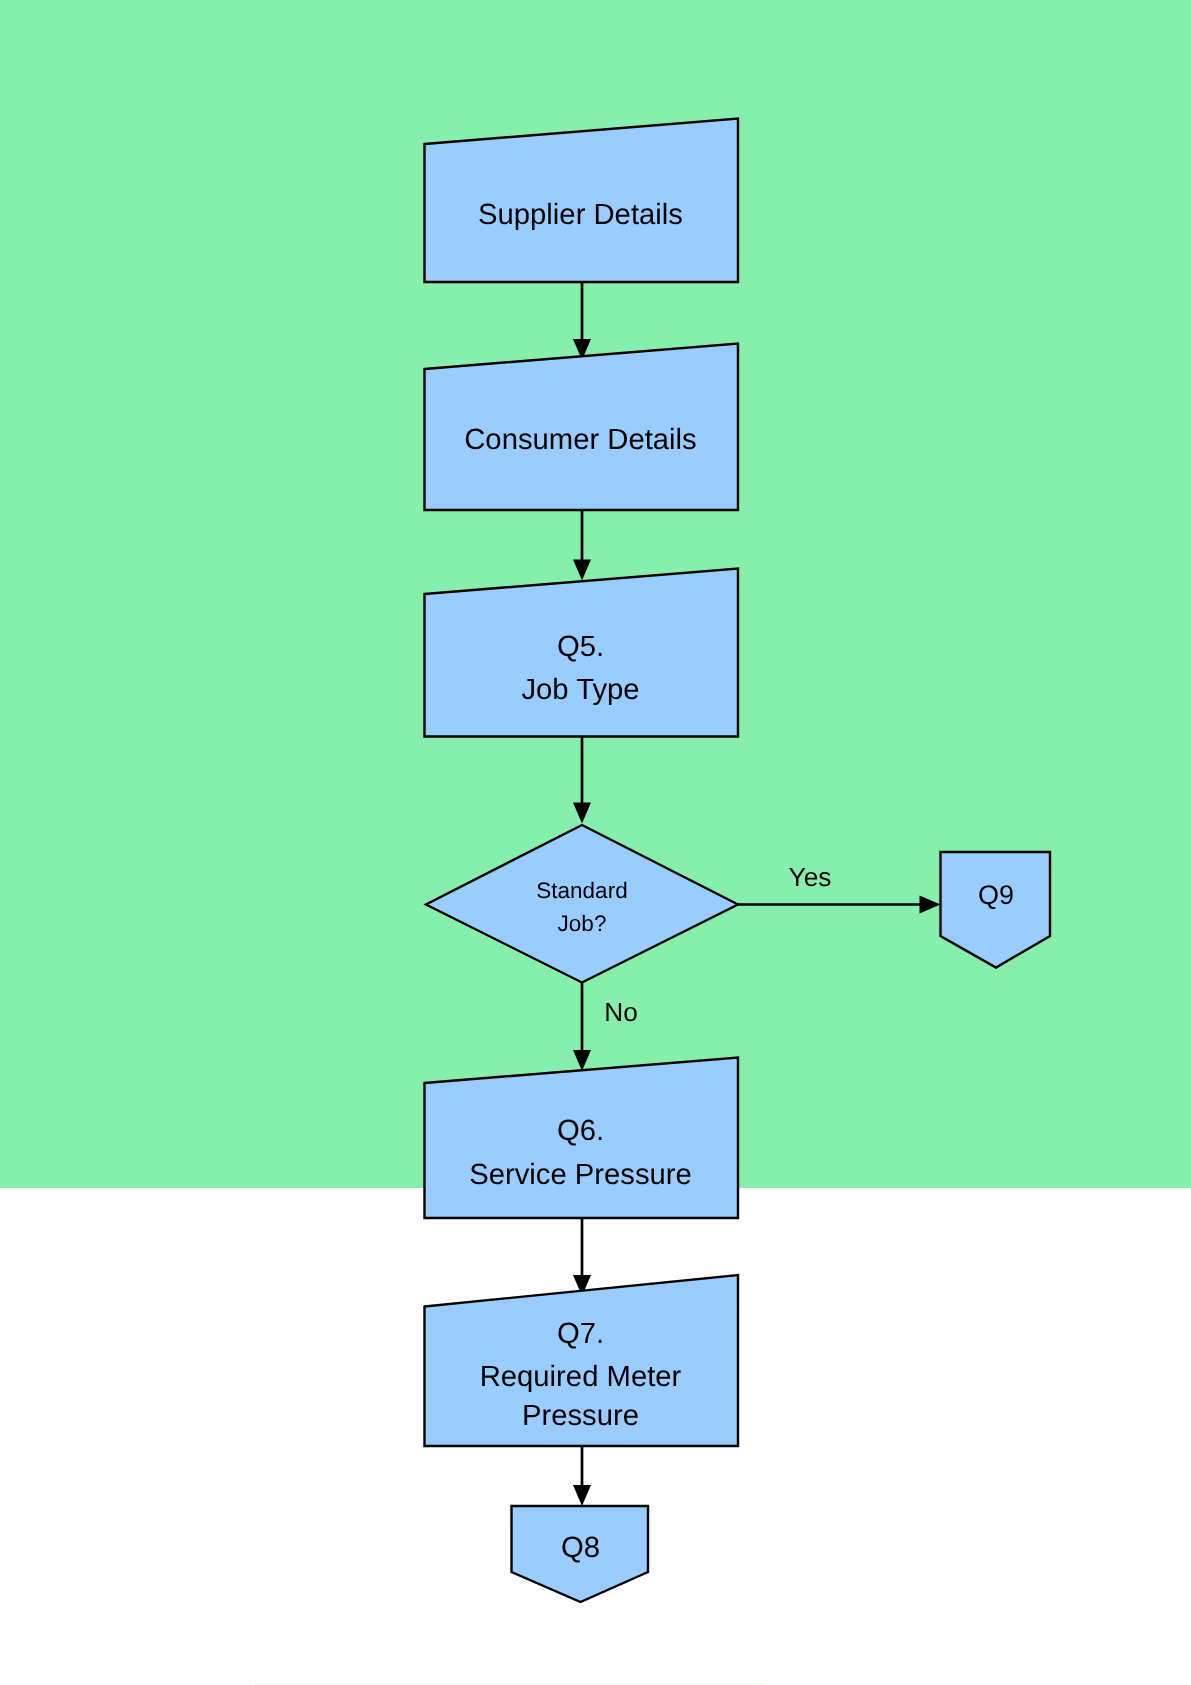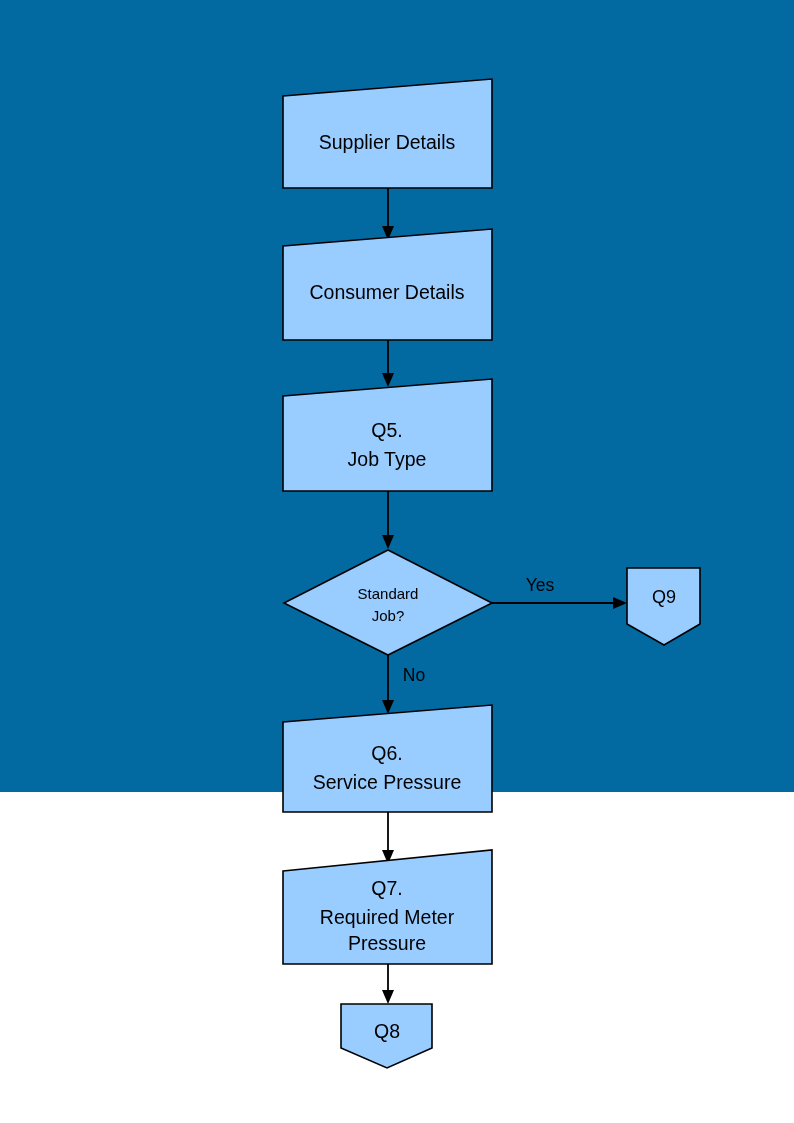--- a/index.html
+++ b/index.html
@@ -10,21 +10,21 @@
   body {
     width: 794px;
     height: 1123px;
     font-family: "Liberation Sans", sans-serif;
     overflow: hidden;
   }
   #flowchart-root {
     position: relative;
     width: 794px;
     height: 792px;
-    background: #0369a1;
+    background: #86efac;
   }
   svg.chart-canvas {
     display: block;
     width: 794px;
     height: 1123px;
   }
   .node-shape {
     fill: #99ccff;
     stroke: #000000;
     stroke-width: 1.6;

